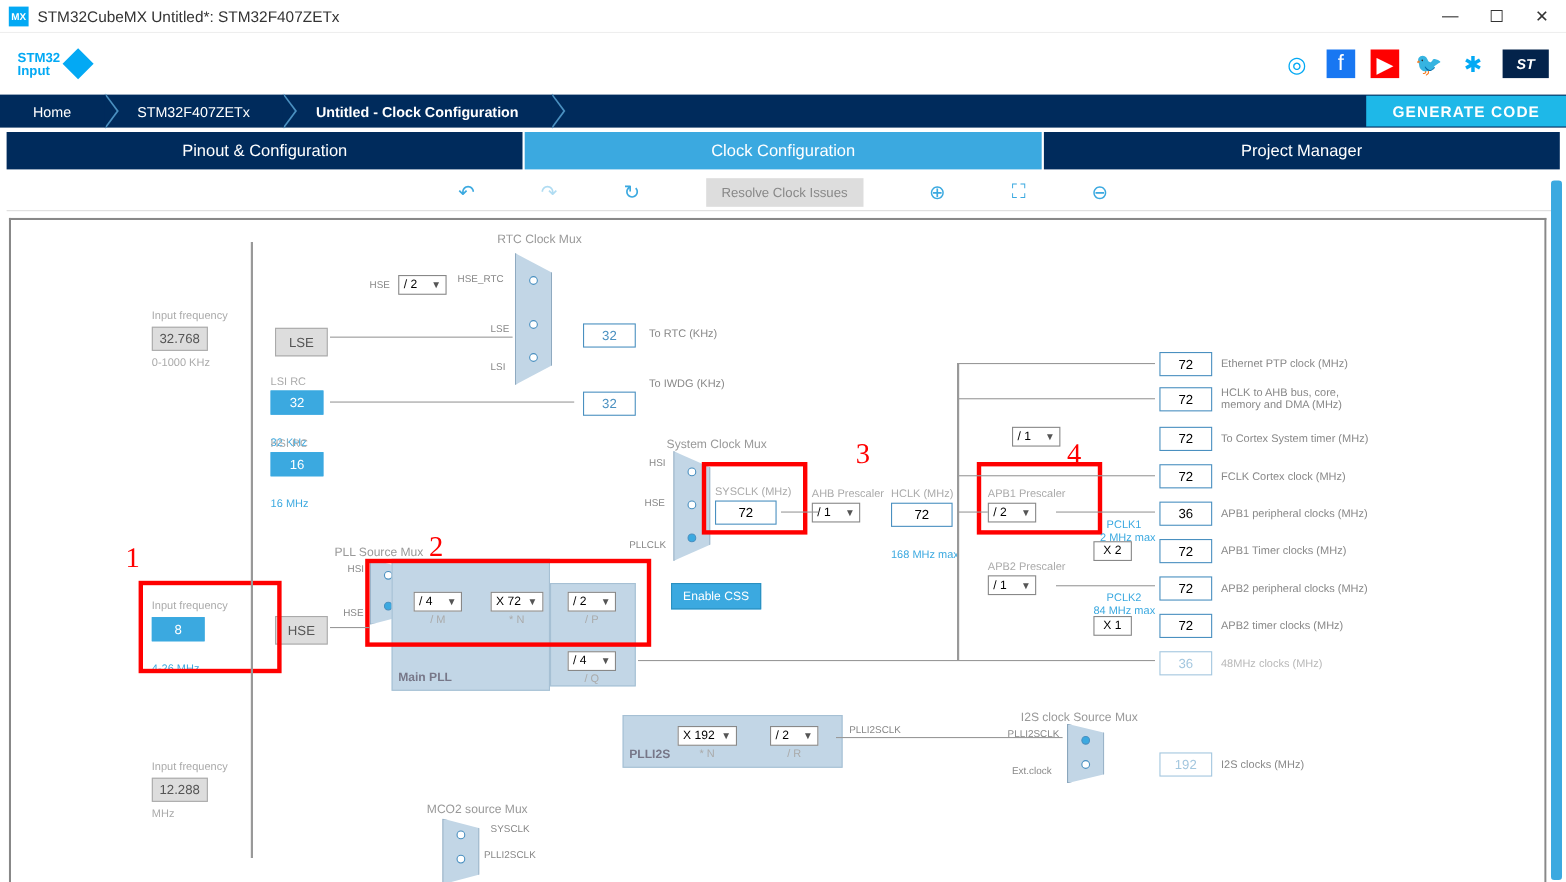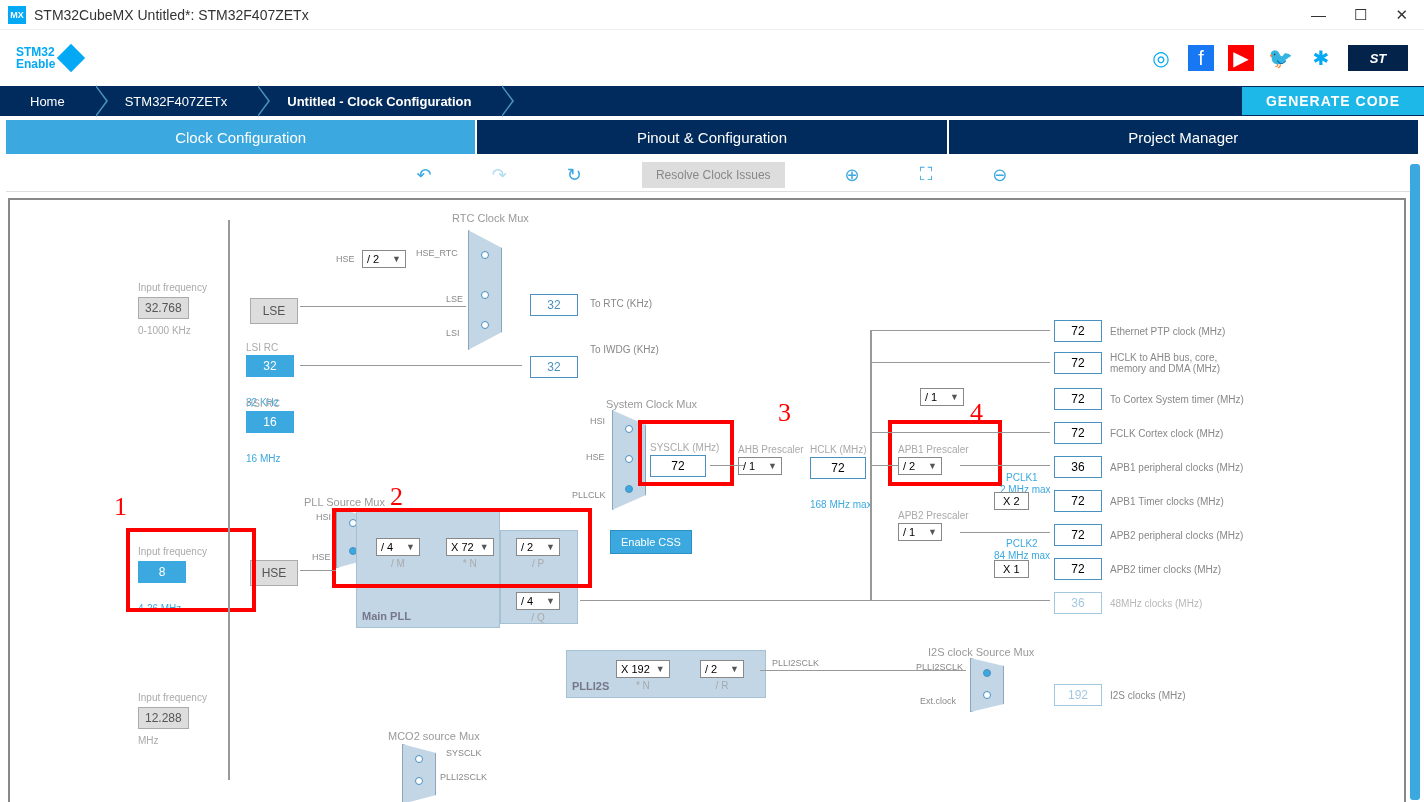--- a/index.html
+++ b/index.html
@@ -78,44 +78,44 @@
     <span>—</span>
     <span>☐</span>
     <span>✕</span>
   </div>
 </div>
 
 <div class="topmenu">
   <div class="logo">
     <div>
       <div class="logo-text">STM32</div>
-      <div class="logo-text">Enable</div>
+      <div class="logo-text">Input</div>
     </div>
     <div class="logo-cube"></div>
   </div>
   <div class="social-icons">
     <span class="ico" style="color:#03a9f4">◎</span>
     <span class="ico" style="background:#1877f2;color:#fff">f</span>
     <span class="ico" style="background:#ff0000;color:#fff">▶</span>
     <span class="ico" style="color:#1da1f2">🐦</span>
     <span class="ico" style="color:#03a9f4">✱</span>
-    <span class="ico" style="background:#03234b;color:#fff;font-style:italic;width:60px;font-size:13px;font-weight:bold">ST</span>
+    <span class="ico" style="background:#03234b;color:#fff;font-style:italic;width:42px;font-size:13px;font-weight:bold">ST</span>
   </div>
 </div>
 
 <div class="breadcrumb-bar">
   <div class="breadcrumb-item">Home</div>
   <div class="breadcrumb-item">STM32F407ZETx</div>
   <div class="breadcrumb-item active">Untitled - Clock Configuration</div>
   <div class="gen-code-btn">GENERATE CODE</div>
 </div>
 
 <div class="tabs">
+  <div class="tab">Pinout &amp; Configuration</div>
   <div class="tab active">Clock Configuration</div>
-  <div class="tab">Pinout &amp; Configuration</div>
   <div class="tab">Project Manager</div>
 </div>
 
 <div class="toolbar">
   <span class="tb-ico">↶</span>
   <span class="tb-ico" style="opacity:.4">↷</span>
   <span class="tb-ico">↻</span>
   <div class="resolve-btn">Resolve Clock Issues</div>
   <span class="tb-ico">⊕</span>
   <span class="tb-ico">⛶</span>

